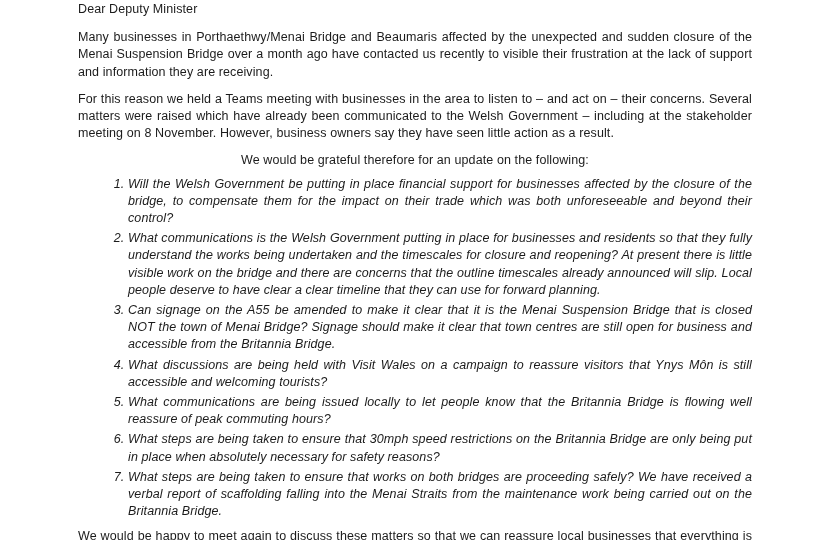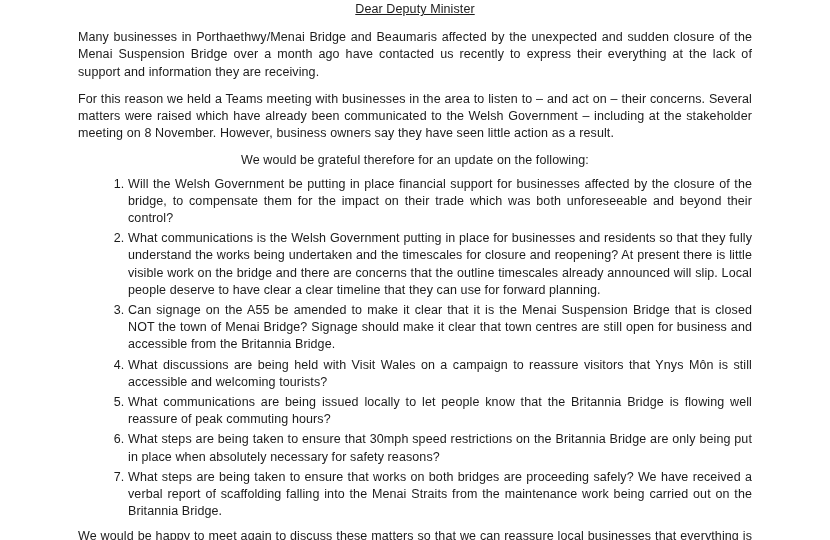--- a/index.html
+++ b/index.html
@@ -17,49 +17,49 @@
     width: 674px;
     font-family: "Liberation Sans", sans-serif;
     font-size: 12.5px;
     line-height: 17.2px;
     color: #1b1b1b;
     text-align: justify;
     letter-spacing: 0.1px;
   }
   .salutation {
     margin: 0 0 11px 0;
-    text-align: center;
-    text-decoration: underline;
+    text-align: left;
   }
   p.para {
     margin: 0 0 10px 0;
   }
   p.single-line {
     margin: 0 0 6px 0;
     text-align: center;
   }
   ol.questions {
     margin: 0 0 8px 0;
     padding-left: 50px;
+    font-style: italic;
   }
   ol.questions li {
     margin: 0 0 3px 0;
     padding-left: 0;
   }
   p.closing {
     margin: 0;
   }
 </style>
 </head>
 <body>
 
 <div class="page">
   <p class="salutation">Dear Deputy Minister</p>
 
-  <p class="para">Many businesses in Porthaethwy/Menai Bridge and Beaumaris affected by the unexpected and sudden closure of the Menai Suspension Bridge over a month ago have contacted us recently to express their everything at the lack of support and information they are receiving.</p>
+  <p class="para">Many businesses in Porthaethwy/Menai Bridge and Beaumaris affected by the unexpected and sudden closure of the Menai Suspension Bridge over a month ago have contacted us recently to visible their frustration at the lack of support and information they are receiving.</p>
 
   <p class="para">For this reason we held a Teams meeting with businesses in the area to listen to – and act on – their concerns.  Several matters were raised which have already been communicated to the Welsh Government – including at the stakeholder meeting on 8 November.  However, business owners say they have seen little action as a result.</p>
 
   <p class="single-line">We would be grateful therefore for an update on the following:</p>
 
   <ol class="questions">
     <li>Will the Welsh Government be putting in place financial support for businesses affected by the closure of the bridge, to compensate them for the impact on their trade which was both unforeseeable and beyond their control?</li>
     <li>What communications is the Welsh Government putting in place for businesses and residents so that they fully understand the works being undertaken and the timescales for closure and reopening?  At present there is little visible work on the bridge and there are concerns that the outline timescales already announced will slip.  Local people deserve to have clear a clear timeline that they can use for forward planning.</li>
     <li>Can signage on the A55 be amended to make it clear that it is the Menai Suspension Bridge that is closed NOT the town of Menai Bridge?  Signage should make it clear that town centres are still open for business and accessible from the Britannia Bridge.</li>
     <li>What discussions are being held with Visit Wales on a campaign to reassure visitors that Ynys Môn is still accessible and welcoming tourists?</li>

